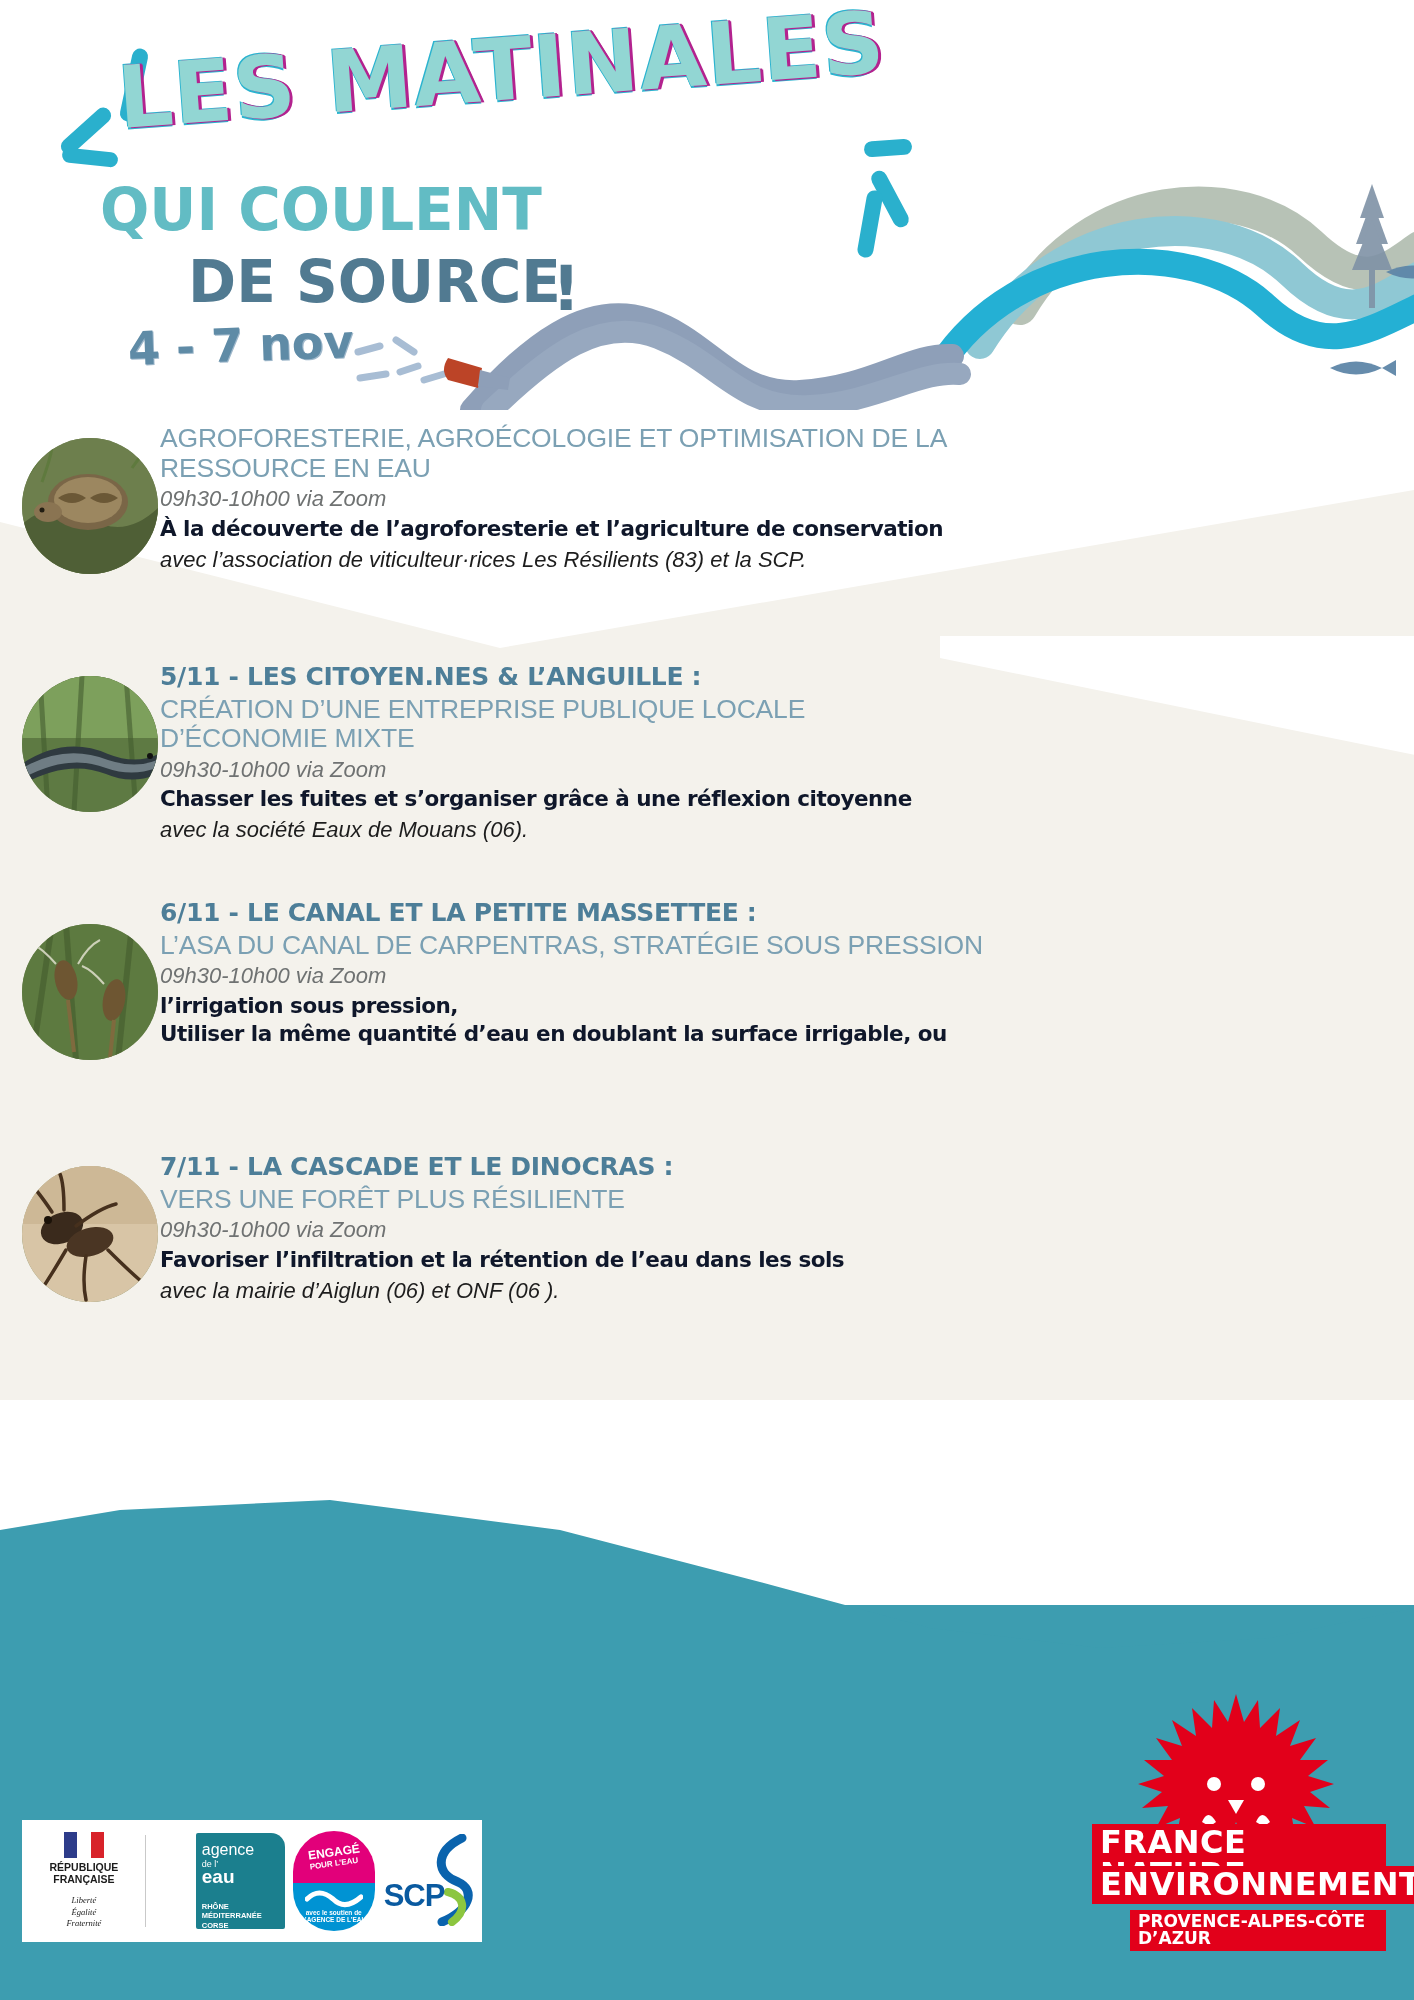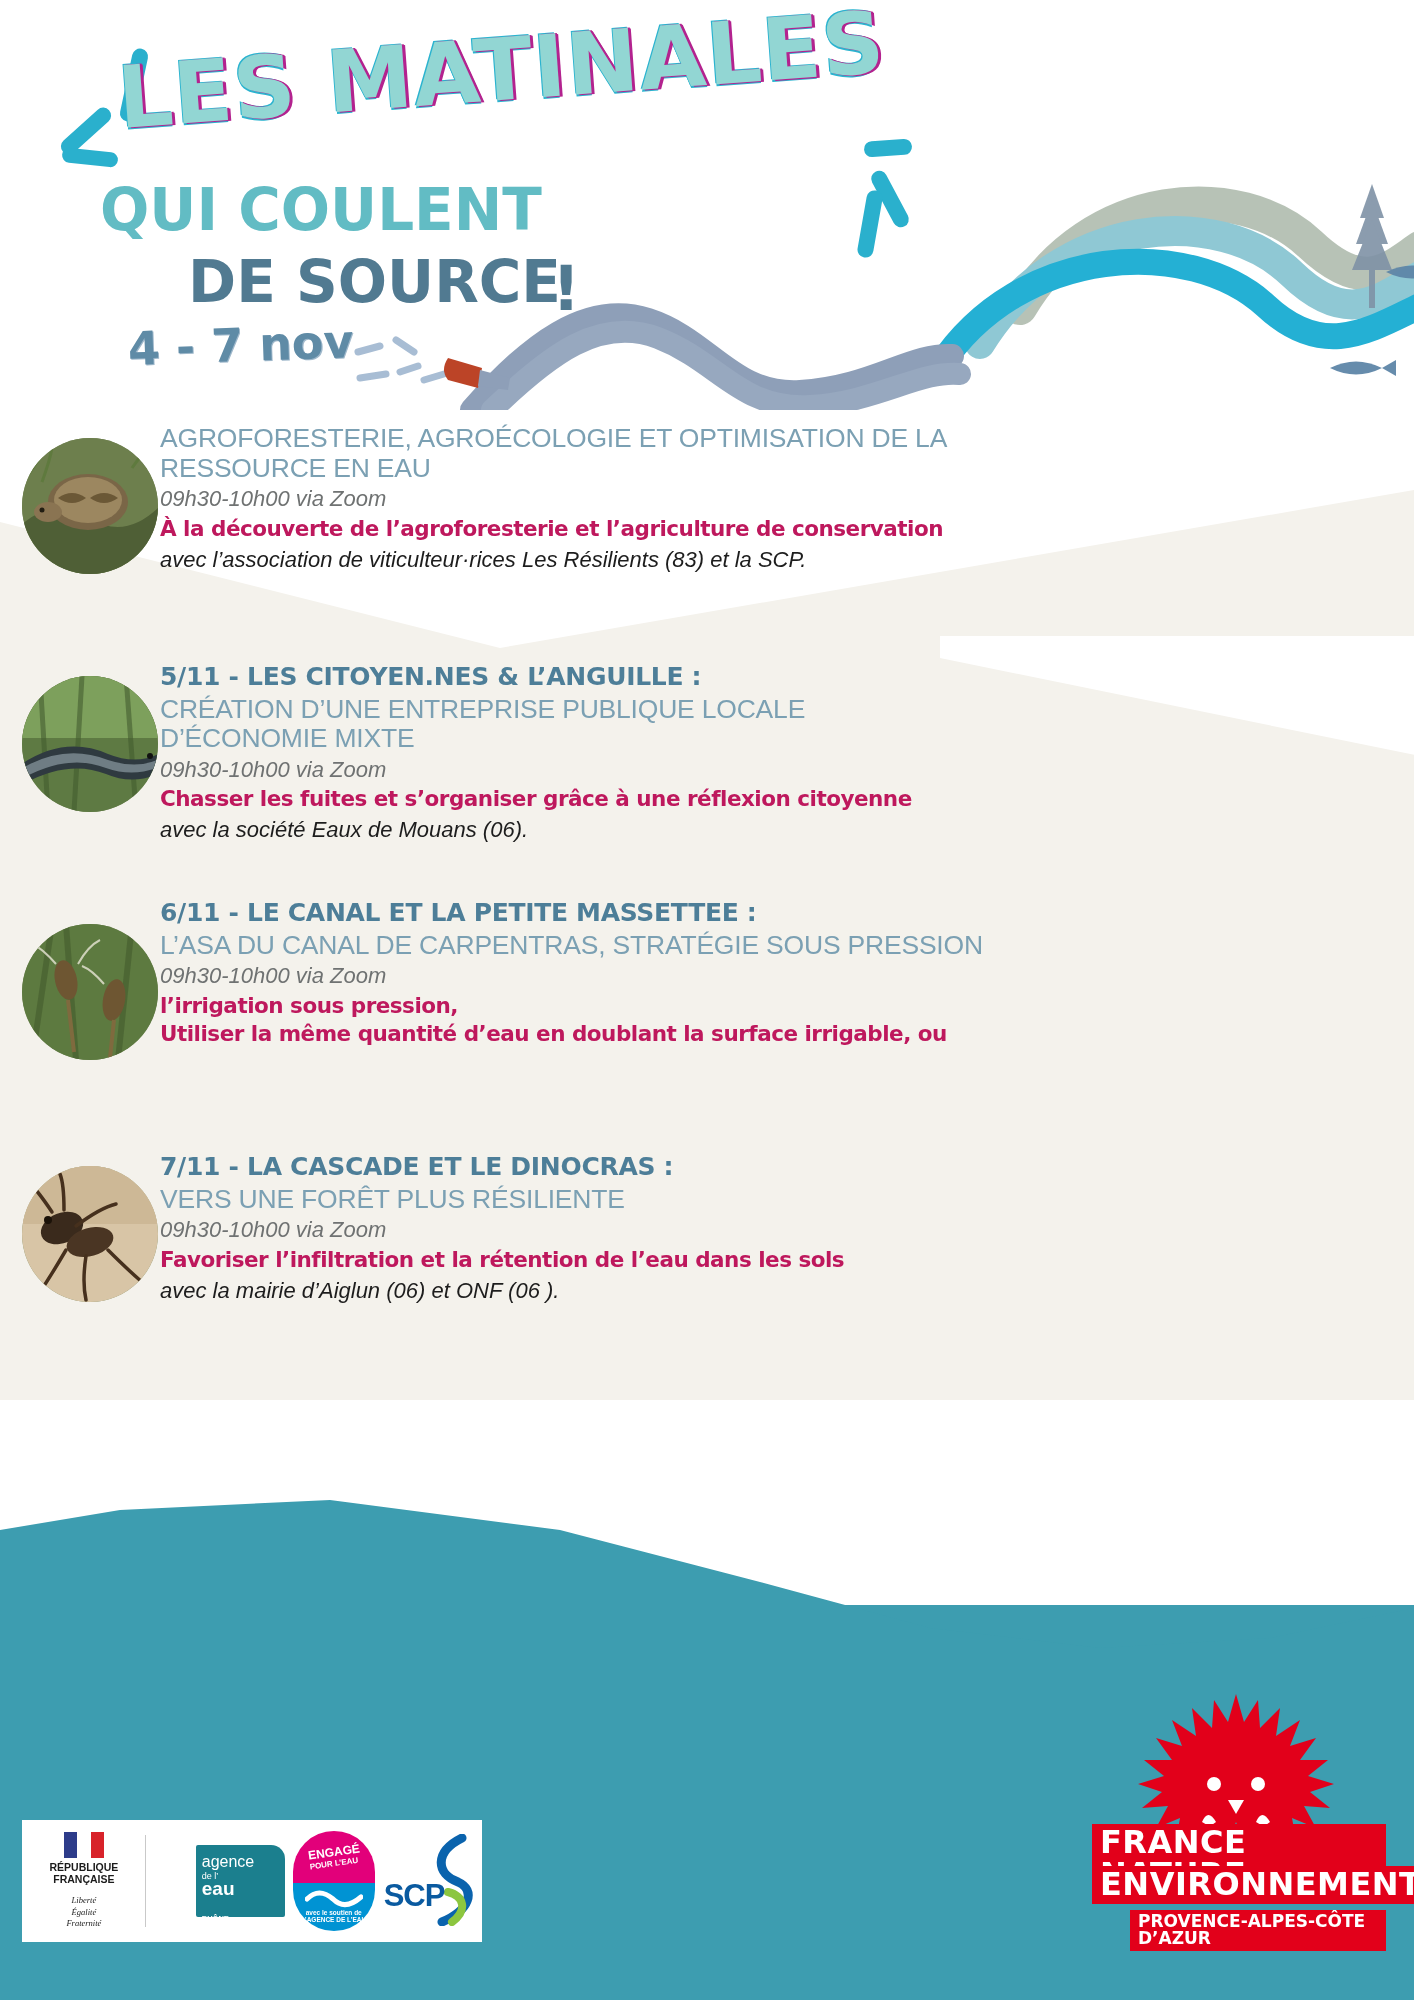--- a/index.html
+++ b/index.html
@@ -161,21 +161,21 @@
     font-size: 22px;
     color: #6f7272;
     line-height: 1.25;
     margin: 2px 0 2px 0;
   }
   .ev-desc {
     font-family: "DejaVu Sans", sans-serif;
     font-weight: bold;
     font-size: 21.5px;
     letter-spacing: -0.5px;
-    color: #be185d;
+    color: #0f172a;
     line-height: 1.3;
     margin: 0;
   }
   .ev-partner {
     font-family: "Liberation Sans", sans-serif;
     font-style: italic;
     font-size: 22px;
     color: #1d1d1d;
     line-height: 1.3;
     margin: 3px 0 0 0;
@@ -223,21 +223,21 @@
     font-family: "Liberation Serif", serif;
     font-style: italic;
     font-size: 8.5px;
     color: #1b1b1b;
     line-height: 1.35;
     margin-top: 10px;
   }
   .vdiv { width: 1px; height: 92px; background: #c9c9c9; margin: 0 7px; }
 
   .ae-logo {
-    width: 92px; height: 72px;
+    width: 92px; height: 96px;
     background: #1b7f8e;
     color: #fff;
     position: relative;
     display: flex; flex-direction: column; justify-content: flex-start;
     padding: 9px 6px 0 6px;
     box-sizing: border-box;
     border-radius: 2px 14px 2px 2px;
     margin-left: 43px;
   }
   .ae-l1 { font-family:"Liberation Sans", sans-serif; font-size: 16px; font-weight: normal; line-height: 1; }

